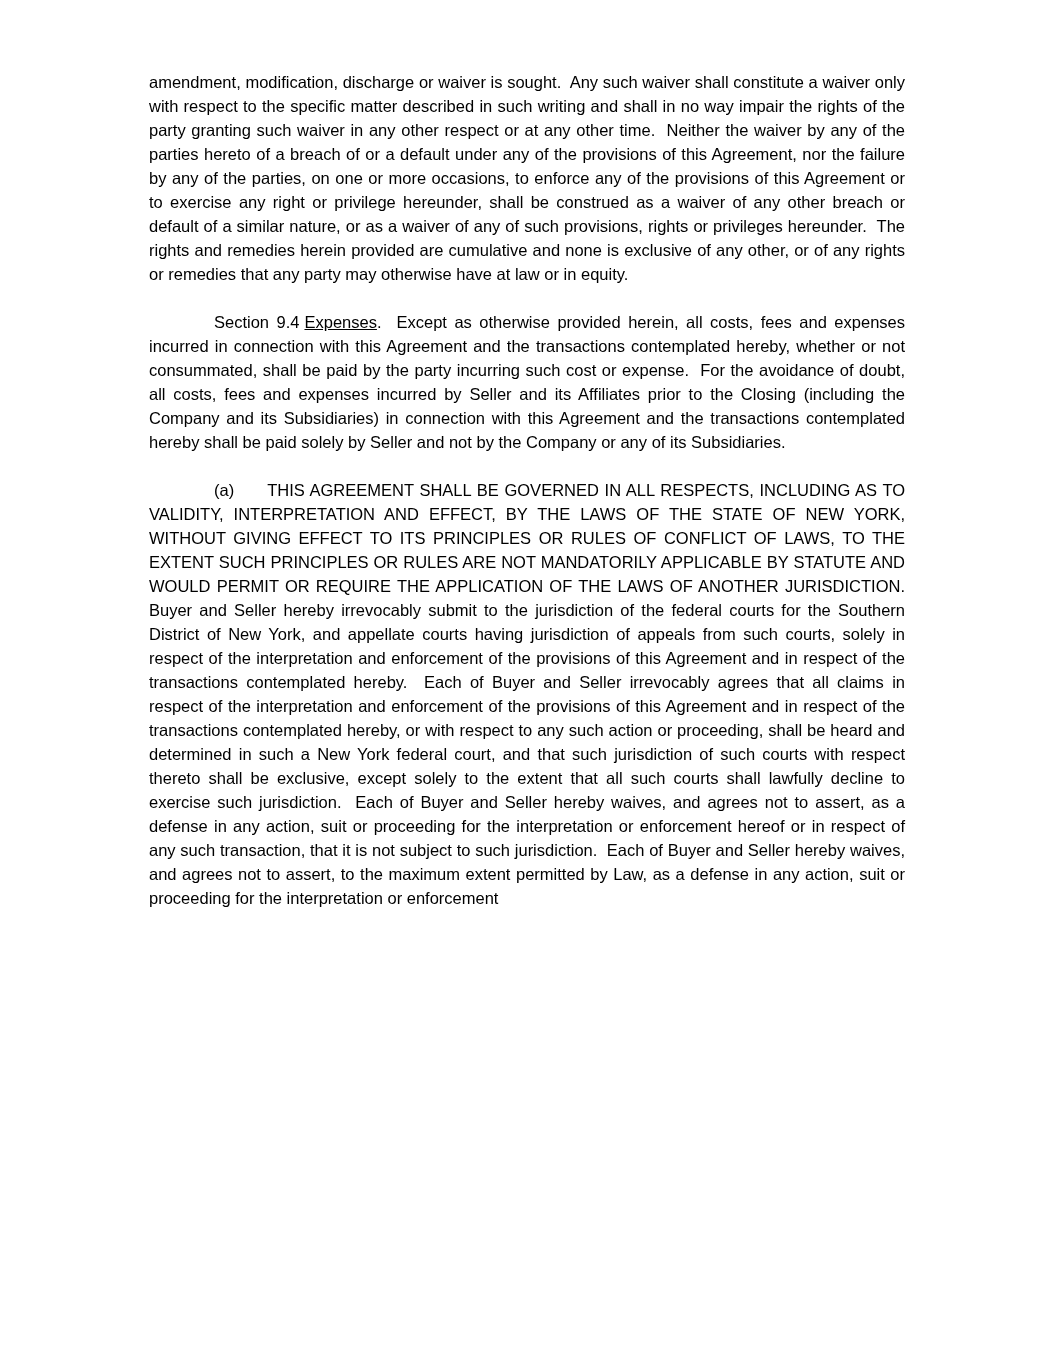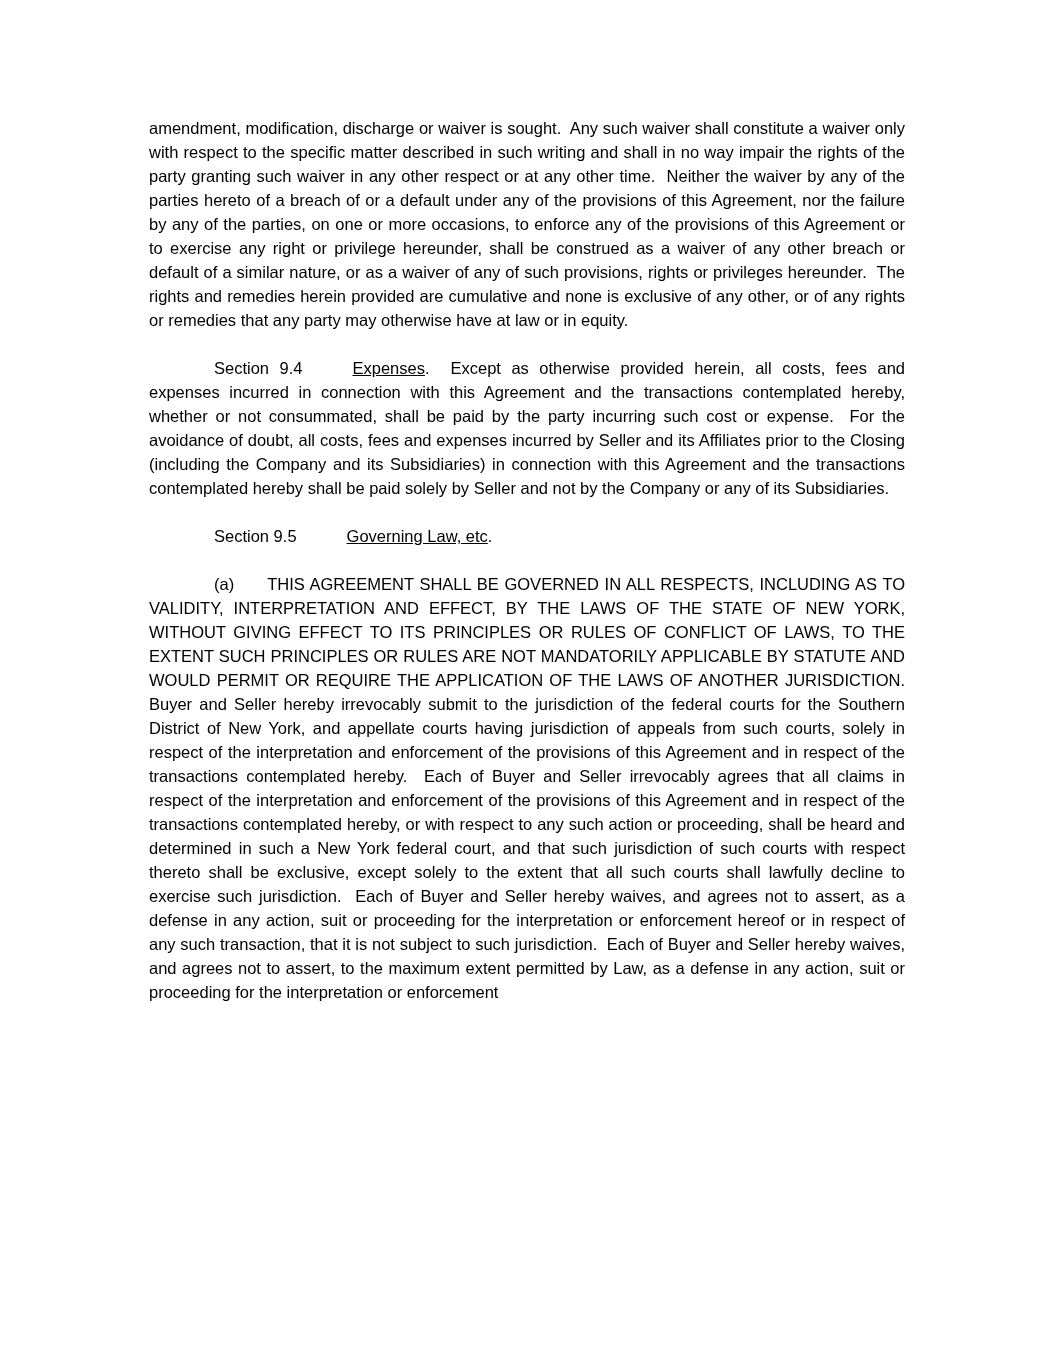--- a/index.html
+++ b/index.html
@@ -7,21 +7,21 @@
     padding: 0;
     width: 1055px;
     height: 1365px;
     overflow: hidden;
     background: #ffffff;
   }
   .page {
     box-sizing: border-box;
     width: 1055px;
     height: 1365px;
-    padding: 116px 150px 0 149px;
+    padding: 70px 150px 0 149px;
     background: #ffffff;
     color: #000000;
     font-family: "Liberation Sans", "DejaVu Sans", sans-serif;
     font-size: 16.5px;
     line-height: 24px;
     text-align: justify;
   }
   p.para {
     margin: 0 0 24px 0;
     white-space: pre-wrap;
@@ -30,24 +30,22 @@
     text-indent: 65px;
   }
   .sec-label {
     margin-right: 5px;
   }
   .sub-label {
     margin-right: 33px;
   }
   .underline {
     text-decoration: underline;
-    margin-left: 45px;
   }
 </style>
 </head>
 <body>
 
 <div class="page">
   <p class="para"><span>amendment, modification, discharge or waiver is sought.  Any such waiver shall constitute a waiver only with respect to the specific matter described in such writing and shall in no way impair the rights of the party granting such waiver in any other respect or at any other time.  Neither the waiver by any of the parties hereto of a breach of or a default under any of the provisions of this Agreement, nor the failure by any of the parties, on one or more occasions, to enforce any of the provisions of this Agreement or to exercise any right or privilege hereunder, shall be construed as a waiver of any other breach or default of a similar nature, or as a waiver of any of such provisions, rights or privileges hereunder.  The rights and remedies herein provided are cumulative and none is exclusive of any other, or of any rights or remedies that any party may otherwise have at law or in equity.</span></p>
   <p class="para indent"><span class="sec-label">Section 9.4</span><span class="underline">Expenses</span><span>.  Except as otherwise provided herein, all costs, fees and expenses incurred in connection with this Agreement and the transactions contemplated hereby, whether or not consummated, shall be paid by the party incurring such cost or expense.  For the avoidance of doubt, all costs, fees and expenses incurred by Seller and its Affiliates prior to the Closing (including the Company and its Subsidiaries) in connection with this Agreement and the transactions contemplated hereby shall be paid solely by Seller and not by the Company or any of its Subsidiaries.</span></p>
-  <p class="para indent"><span class="sec-label">Section 9.5</span><span class="underline">Governing Law, etc</span><span>.</span></p>
   <p class="para indent"><span class="sub-label">(a)</span><span>THIS AGREEMENT SHALL BE GOVERNED IN ALL RESPECTS, INCLUDING AS TO VALIDITY, INTERPRETATION AND EFFECT, BY THE LAWS OF THE STATE OF NEW YORK, WITHOUT GIVING EFFECT TO ITS PRINCIPLES OR RULES OF CONFLICT OF LAWS, TO THE EXTENT SUCH PRINCIPLES OR RULES ARE NOT MANDATORILY APPLICABLE BY STATUTE AND WOULD PERMIT OR REQUIRE THE APPLICATION OF THE LAWS OF ANOTHER JURISDICTION.  Buyer and Seller hereby irrevocably submit to the jurisdiction of the federal courts for the Southern District of New York, and appellate courts having jurisdiction of appeals from such courts, solely in respect of the interpretation and enforcement of the provisions of this Agreement and in respect of the transactions contemplated hereby.  Each of Buyer and Seller irrevocably agrees that all claims in respect of the interpretation and enforcement of the provisions of this Agreement and in respect of the transactions contemplated hereby, or with respect to any such action or proceeding, shall be heard and determined in such a New York federal court, and that such jurisdiction of such courts with respect thereto shall be exclusive, except solely to the extent that all such courts shall lawfully decline to exercise such jurisdiction.  Each of Buyer and Seller hereby waives, and agrees not to assert, as a defense in any action, suit or proceeding for the interpretation or enforcement hereof or in respect of any such transaction, that it is not subject to such jurisdiction.  Each of Buyer and Seller hereby waives, and agrees not to assert, to the maximum extent permitted by Law, as a defense in any action, suit or proceeding for the interpretation or enforcement</span></p>
 </div>
 
 </body></html>

